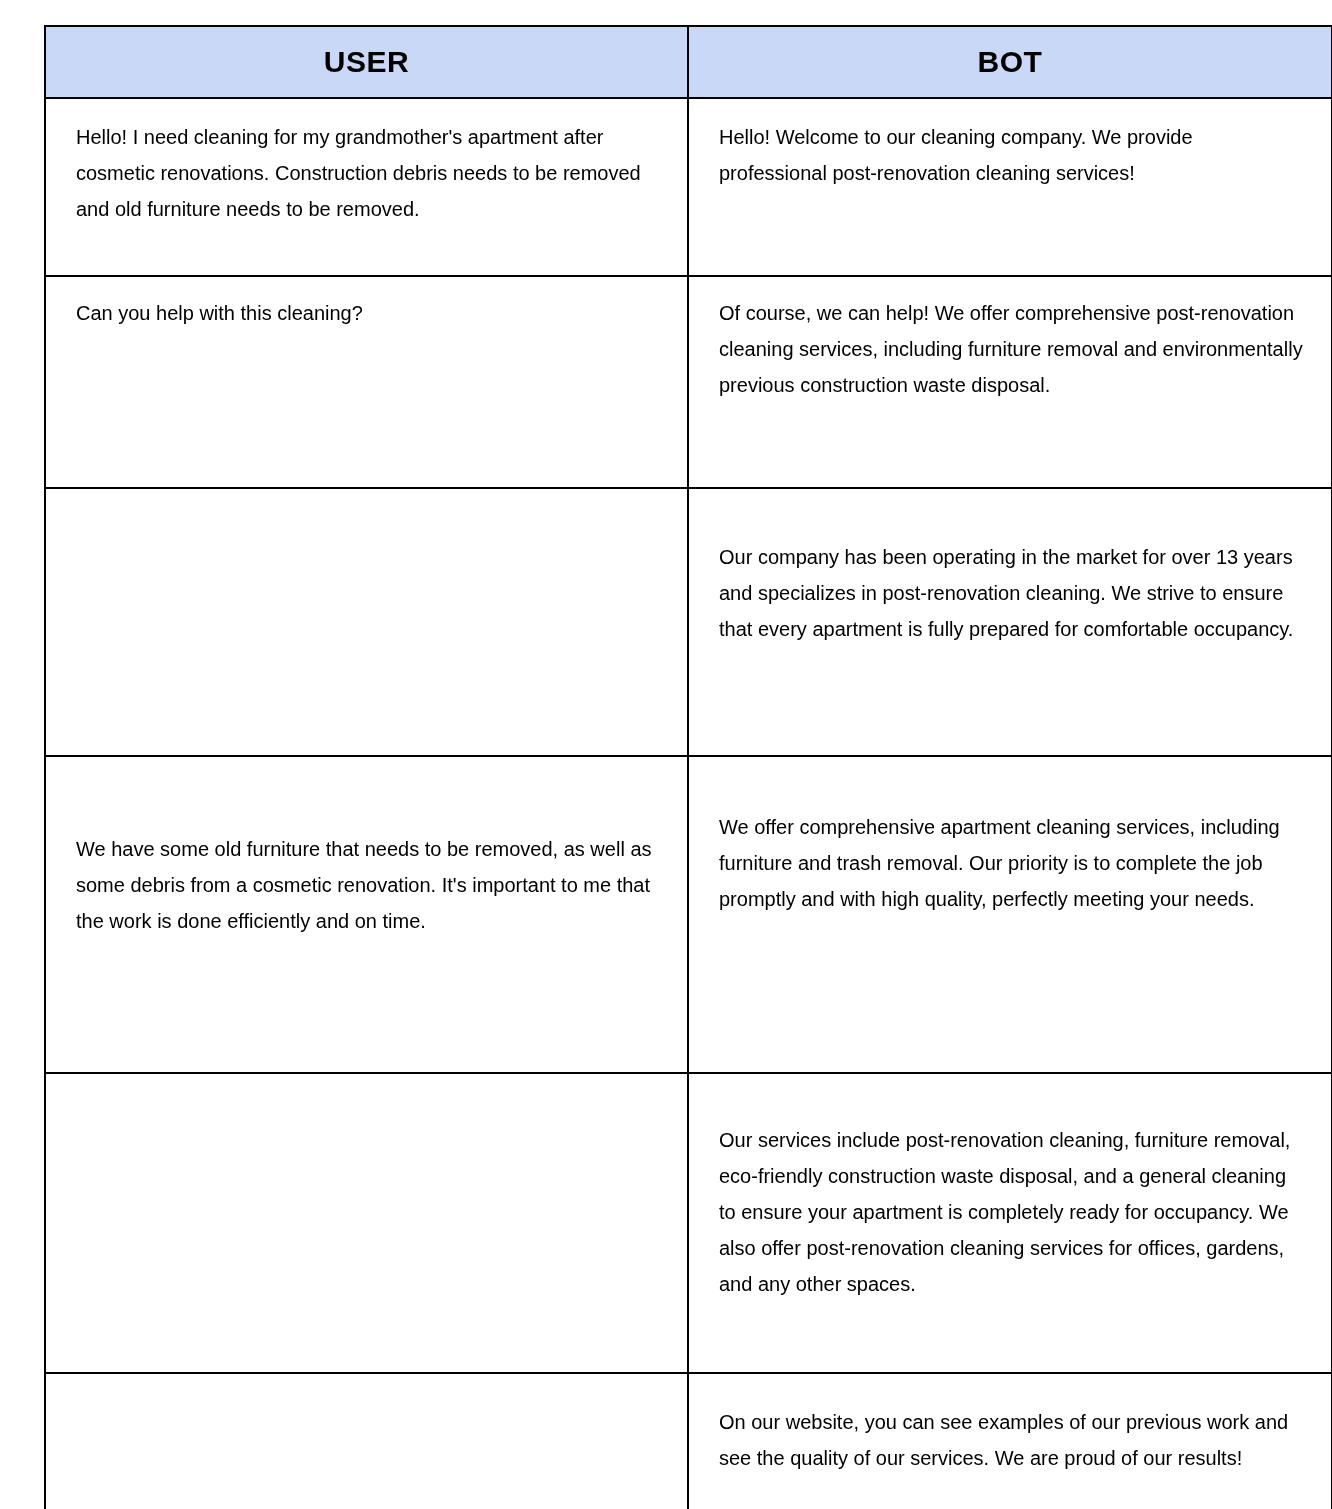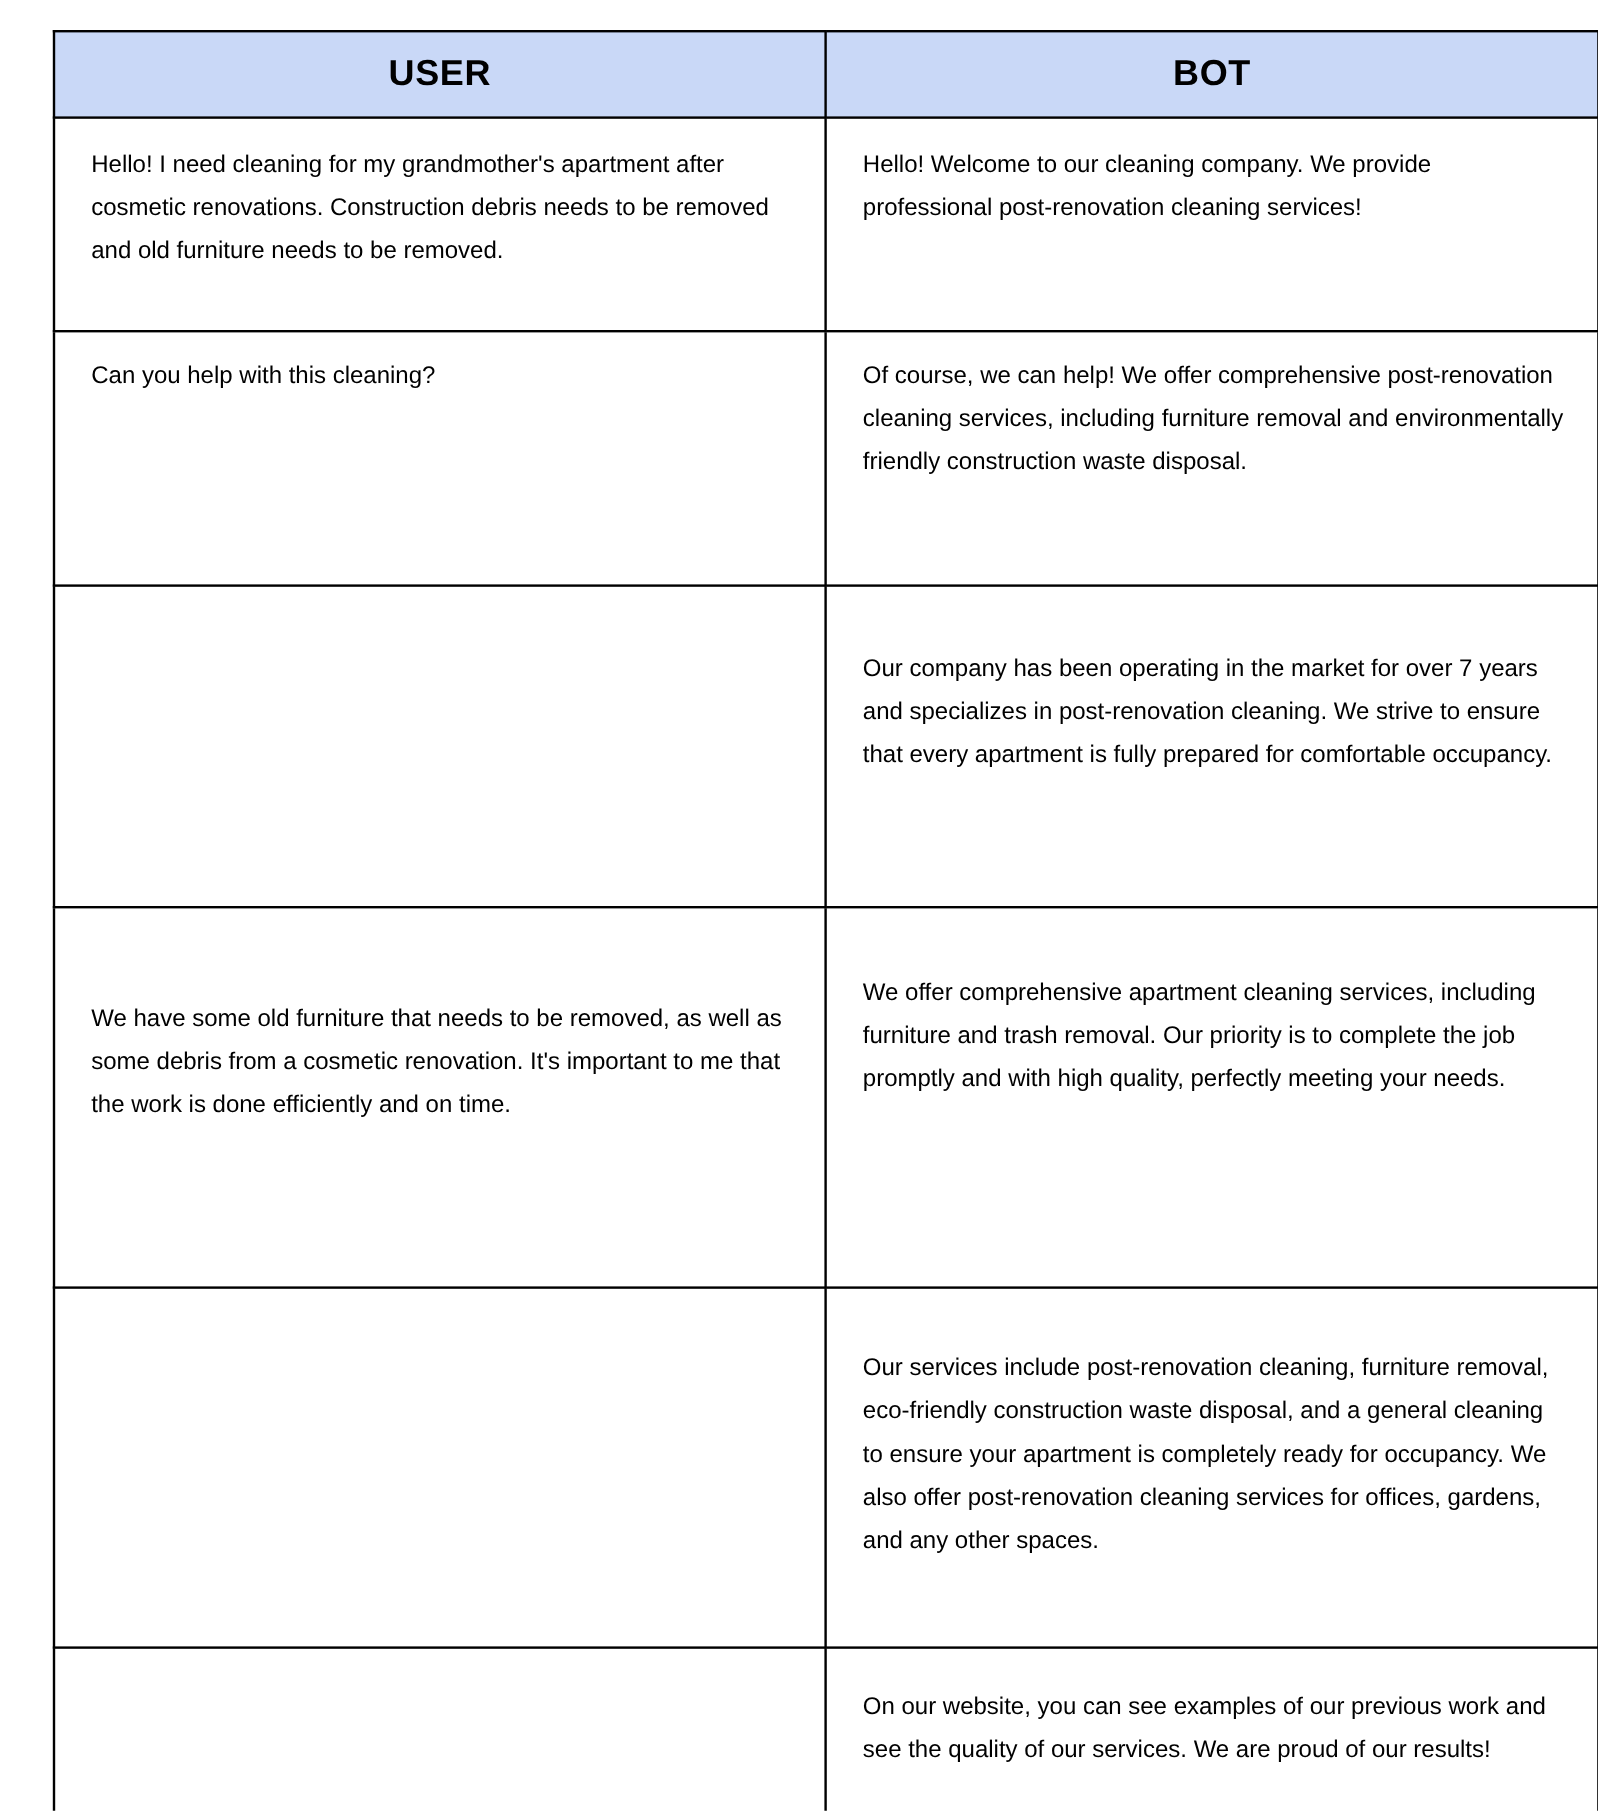--- a/index.html
+++ b/index.html
@@ -112,30 +112,30 @@
         <td class="bot">
           <div class="cell-text">Hello! Welcome to our cleaning company. We provide professional post-renovation cleaning services!</div>
         </td>
       </tr>
 
       <tr class="r2">
         <td class="user">
           <div class="cell-text">Can you help with this cleaning?</div>
         </td>
         <td class="bot">
-          <div class="cell-text">Of course, we can help! We offer comprehensive post-renovation cleaning services, including furniture removal and environmentally friendly construction waste disposal.</div>
+          <div class="cell-text">Of course, we can help! We offer comprehensive post-renovation cleaning services, including furniture removal and environmentally previous construction waste disposal.</div>
         </td>
       </tr>
 
       <tr class="r3">
         <td class="user">
           <div class="cell-text"></div>
         </td>
         <td class="bot">
-          <div class="cell-text">Our company has been operating in the market for over 7 years and specializes in post-renovation cleaning. We strive to ensure that every apartment is fully prepared for comfortable occupancy.</div>
+          <div class="cell-text">Our company has been operating in the market for over 13 years and specializes in post-renovation cleaning. We strive to ensure that every apartment is fully prepared for comfortable occupancy.</div>
         </td>
       </tr>
 
       <tr class="r4">
         <td class="user">
           <div class="cell-text">We have some old furniture that needs to be removed, as well as some debris from a cosmetic renovation. It's important to me that the work is done efficiently and on time.</div>
         </td>
         <td class="bot">
           <div class="cell-text">We offer comprehensive apartment cleaning services, including furniture and trash removal. Our priority is to complete the job promptly and with high quality, perfectly meeting your needs.</div>
         </td>

